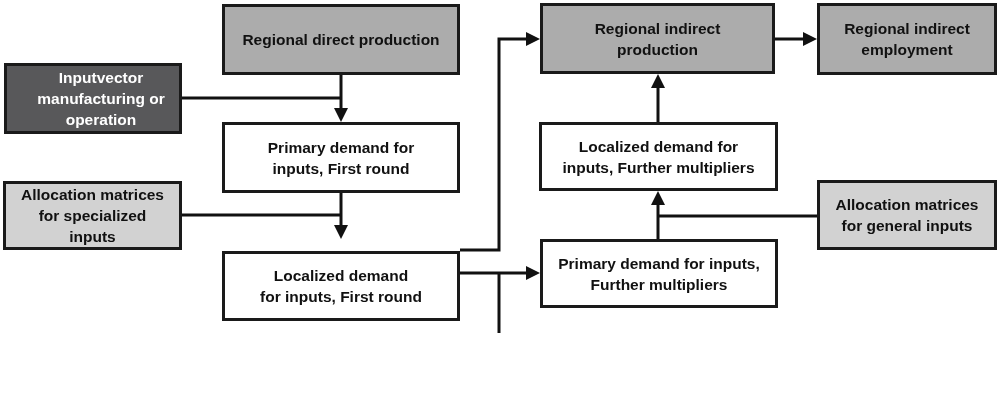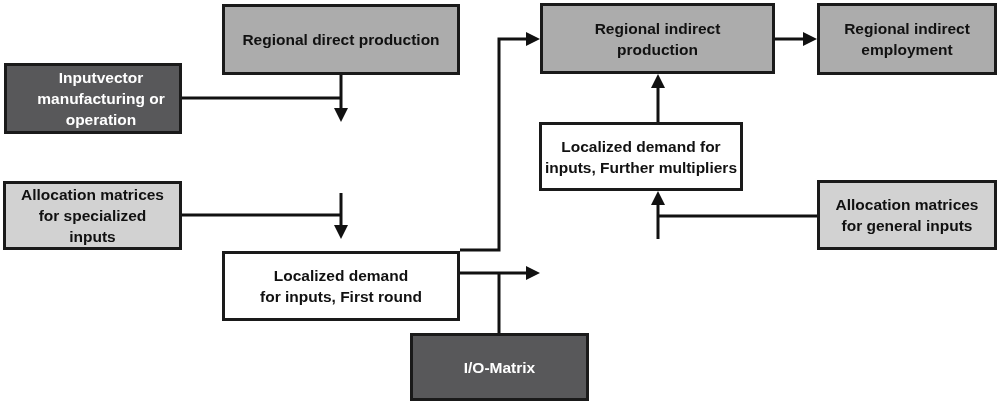--- a/index.html
+++ b/index.html
@@ -42,21 +42,21 @@
   .box--light{background:var(--box_light_gray);}
   .box--white{background:var(--box_white);}
 
   #box-regional-direct{left:222px;top:4px;width:238px;height:71px;text-align:right;}
   #box-inputvector{left:4px;top:63px;width:178px;height:71px;padding-left:16px;}
   #box-alloc-specialized{left:3px;top:181px;width:179px;height:69px;}
   #box-primary-first{left:222px;top:122px;width:238px;height:71px;}
   #box-localized-first{left:222px;top:239px;width:238px;height:70px;margin-top:12px;}
   #box-io-matrix{left:410px;top:333px;width:179px;height:68px;}
   #box-primary-further{left:540px;top:239px;width:238px;height:69px;}
-  #box-localized-further{left:539px;top:122px;width:204px;height:69px;}
+  #box-localized-further{left:539px;top:122px;width:239px;height:69px;}
   #box-regional-indirect-prod{left:540px;top:3px;width:235px;height:71px;}
   #box-regional-indirect-emp{left:817px;top:3px;width:180px;height:72px;}
   #box-alloc-general{left:817px;top:180px;width:180px;height:70px;}
 </style>
 </head>
 <body>
 
 <div class="canvas">
 
   <svg class="connectors" viewBox="0 0 1000 407" xmlns="http://www.w3.org/2000/svg">
@@ -122,30 +122,35 @@
 manufacturing or
 operation</span>
   </div>
 
   <div class="box box--light" id="box-alloc-specialized">
     <span>Allocation matrices
 for specialized
 inputs</span>
   </div>
 
+  <div class="box box--white" id="box-primary-first">
+    <span>Primary demand for
+inputs, First round</span>
+  </div>
 
   <div class="box box--white" id="box-localized-first">
     <span>Localized demand
 for inputs, First round</span>
   </div>
 
-  <div class="box box--dark" id="box-io-matrix">
-    <span>I/O-Matrix</span>
+
+  <div class="box box--white" id="box-primary-further">
+    <span>Primary demand for inputs,
+Further multipliers</span>
   </div>
-
 
   <div class="box box--white" id="box-localized-further">
     <span>Localized demand for
 inputs, Further multipliers</span>
   </div>
 
   <div class="box box--medium" id="box-regional-indirect-prod">
     <span>Regional indirect
 production</span>
   </div>

